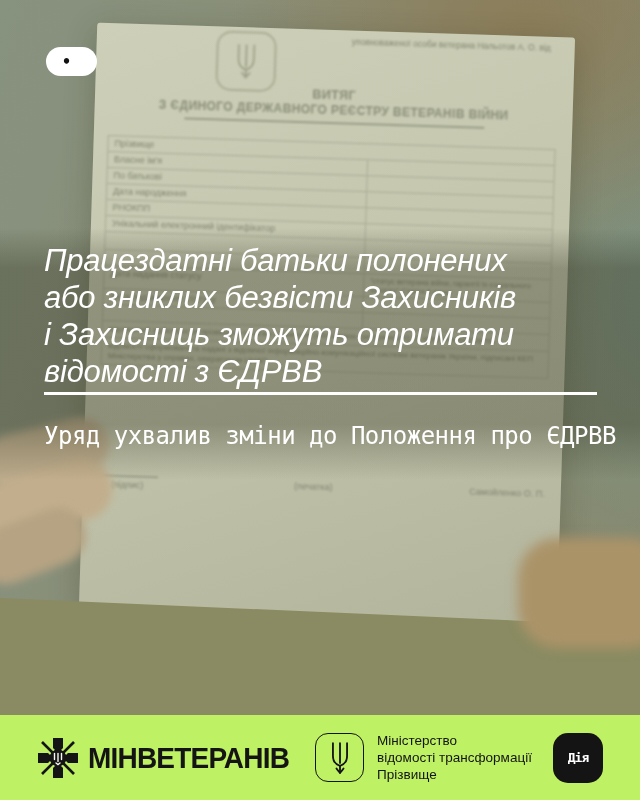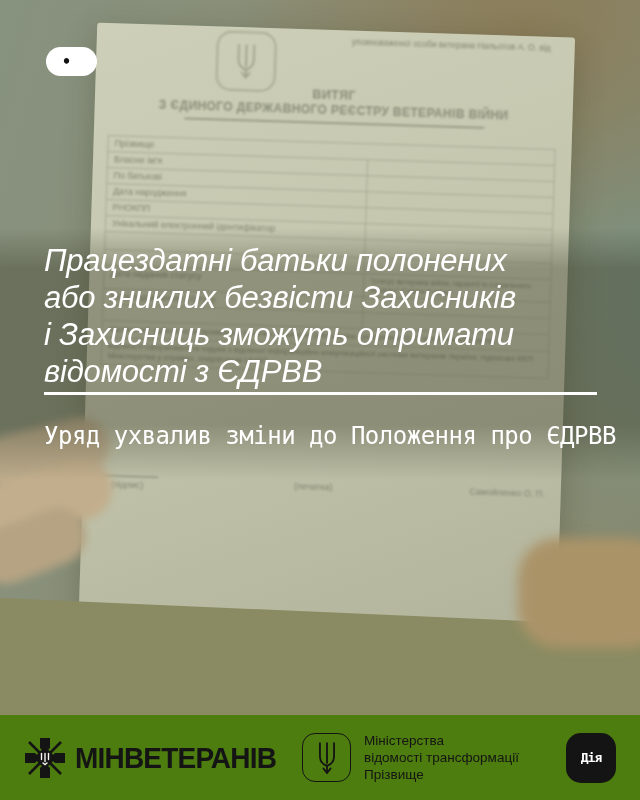--- a/index.html
+++ b/index.html
@@ -48,22 +48,22 @@
     border-radius:15px;display:flex;align-items:center;padding:0 16px;
     font-family:"DejaVu Sans Mono",monospace;font-weight:bold;font-size:14px;
     color:#111;letter-spacing:.5px;}
   .badge .dot{margin-right:9px;font-size:15px;}
   .headline{position:absolute;left:44px;top:242px;width:575px;color:#ffffff;
     font-size:31px;line-height:37px;letter-spacing:-.2px;font-weight:normal;font-style:italic;}
   .divider{position:absolute;left:44px;top:392px;width:553px;height:3px;background:#ffffff;}
   .subtitle{position:absolute;left:44px;top:422px;color:#ffffff;
     font-family:"DejaVu Sans Mono",monospace;font-size:24px;letter-spacing:-.5px;}
   
-  .footer{position:absolute;left:0;top:715px;width:100%;height:85px;background:#4d7c0f;
-    display:flex;align-items:center;box-sizing:border-box;padding:0 24px;}
+  .footer{position:absolute;left:0;top:715px;width:100%;height:85px;background:#bef264;
+    display:flex;align-items:center;box-sizing:border-box;padding:0 37px;}
   .minvet-label{margin-left:9px;font-size:28px;font-weight:bold;color:#141414;
     letter-spacing:-.8px;transform:scaleY(1.06);white-space:nowrap;}
   .trident-box{margin-left:26px;width:47px;height:47px;border:1.7px solid #141414;
     border-radius:13px;display:flex;align-items:center;justify-content:center;flex:0 0 auto;}
   .ministry-text{margin-left:13px;font-size:13.5px;line-height:17px;color:#141414;}
   .diia{margin-left:auto;width:50px;height:50px;background:#141414;border-radius:15px;
     display:flex;align-items:center;justify-content:center;
     font-family:"DejaVu Sans Mono",monospace;font-weight:bold;font-size:13px;
     color:#ffffff;letter-spacing:-1px;}
 </style>
@@ -199,21 +199,21 @@
       <svg width="24" height="36" viewBox="0 0 34 50">
         <g fill="none" stroke="#141414" stroke-width="2.6" stroke-linecap="round">
           <path d="M7 4 v18 c0 8 4 12 10 14 c6 -2 10 -6 10 -14 V4"></path>
           <path d="M17 4 v28"></path>
           <path d="M12 40 c2 3 3 4 5 6 c2 -2 3 -3 5 -6"></path>
           <path d="M17 36 v10"></path>
         </g>
       </svg>
     </span>
     <span class="ministry-text">
-      <div>Міністерства</div>
+      <div>Міністерство</div>
       <div>відомості трансформації</div>
       <div>Прізвище</div>
     </span>
     <span class="diia">
       <span>Дія</span>
     </span>
   </div>
 
 </div>
 

